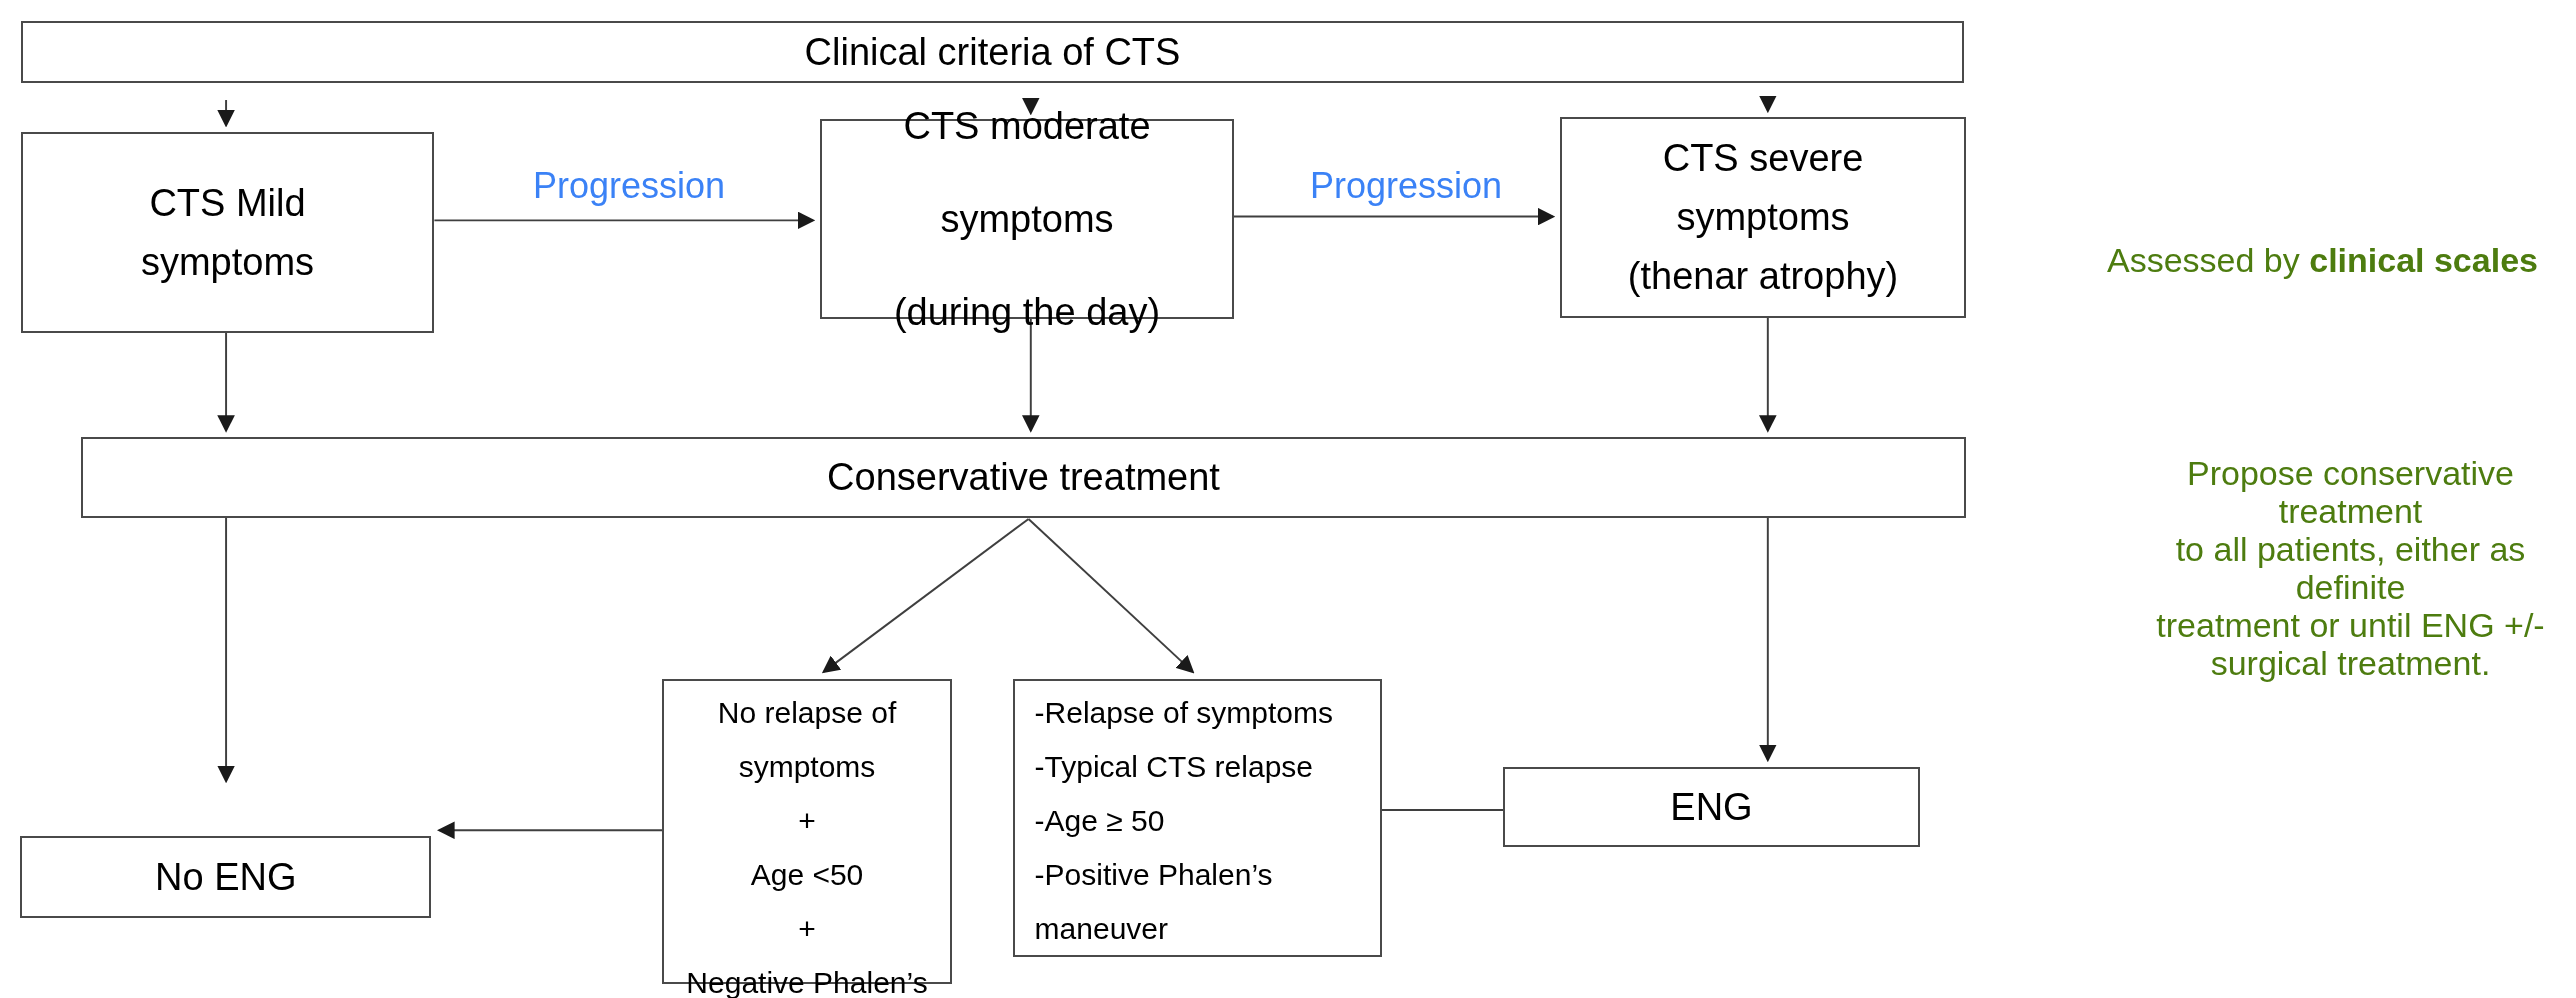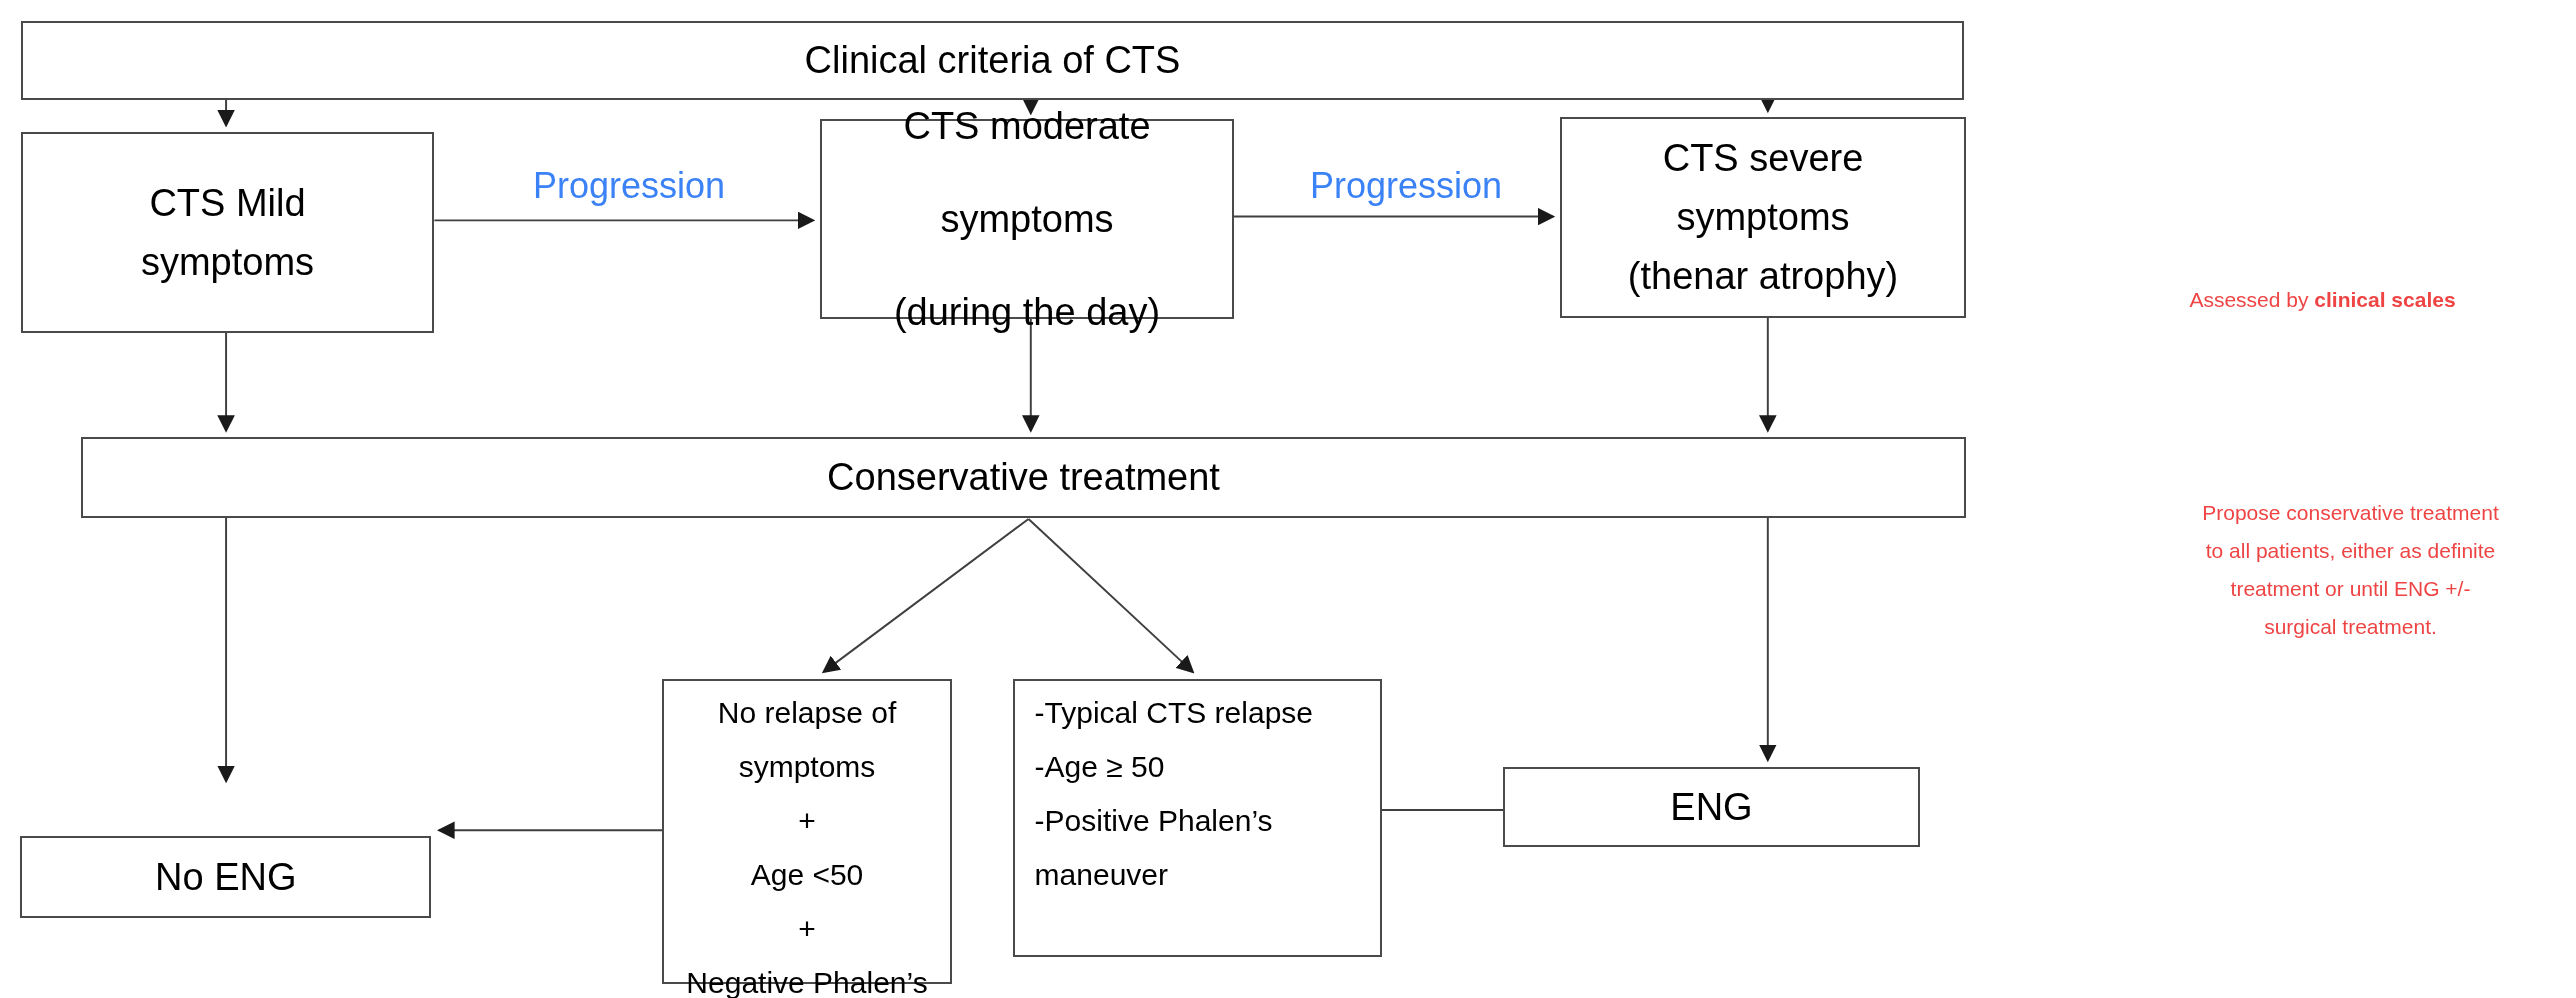--- a/index.html
+++ b/index.html
@@ -54,24 +54,23 @@
     position: absolute;
     width: 316px;
     text-align: center;
     font-size: 36px;
     line-height: 33px;
     color: #3b82f6;
   }
   .side-note {
     position: absolute;
     text-align: center;
-    font-size: 21px;
+    font-size: 34px;
     line-height: 38px;
-    color: #ef4444;
-    margin-top: 40px;
+    color: #4d7c0f;
   }
   .side-note .bold { font-weight: bold; }
 </style>
 </head>
 <body>
 
 <div class="canvas">
 
   <svg class="arrow-layer" viewBox="0 0 3424 1327" xmlns="http://www.w3.org/2000/svg">
     <defs>
@@ -90,21 +89,21 @@
       <line x1="2350" y1="422" x2="2350" y2="572" marker-end="url(#arrow)"></line>
       <line x1="300" y1="688" x2="300" y2="1038" marker-end="url(#arrow)"></line>
       <line x1="2350" y1="688" x2="2350" y2="1010" marker-end="url(#arrow)"></line>
       <line x1="1367" y1="690" x2="1095" y2="893" marker-end="url(#arrow)"></line>
       <line x1="1367" y1="690" x2="1585" y2="893" marker-end="url(#arrow)"></line>
       <line x1="880" y1="1104" x2="584" y2="1104" marker-end="url(#arrow)"></line>
       <line x1="1837" y1="1077" x2="2059" y2="1077" marker-end="url(#arrow)"></line>
     </g>
   </svg>
 
-  <div class="node" style="left:21px; top:21px; width:1943px; height:79px;">
+  <div class="node" style="left:21px; top:21px; width:1943px; height:62px;">
     <div>Clinical criteria of CTS</div>
   </div>
 
   <div class="node" style="left:21px; top:132px; width:413px; height:201px;">
     <div>CTS Mild</div>
     <div>symptoms</div>
   </div>
 
   <div class="node" style="left:820px; top:119px; width:414px; height:200px;gap:34px;">
     <div>CTS moderate</div>
@@ -129,20 +128,21 @@
     <div>No relapse of</div>
     <div>symptoms</div>
     <div>+</div>
     <div>Age &lt;50</div>
     <div>+</div>
     <div>Negative Phalen’s</div>
     <div>maneuver</div>
   </div>
 
   <div class="node small left-align" style="left:1013px; top:679px; width:369px; height:278px;">
+    <div>-Relapse of symptoms</div>
     <div>-Typical CTS relapse</div>
     <div>-Age ≥ 50</div>
     <div>-Positive Phalen’s</div>
     <div>maneuver</div>
   </div>
 
   <div class="node" style="left:20.3px; top:788px; width:411px; height:82px;margin-top:48px;">
     <div>No ENG</div>
   </div>
 

